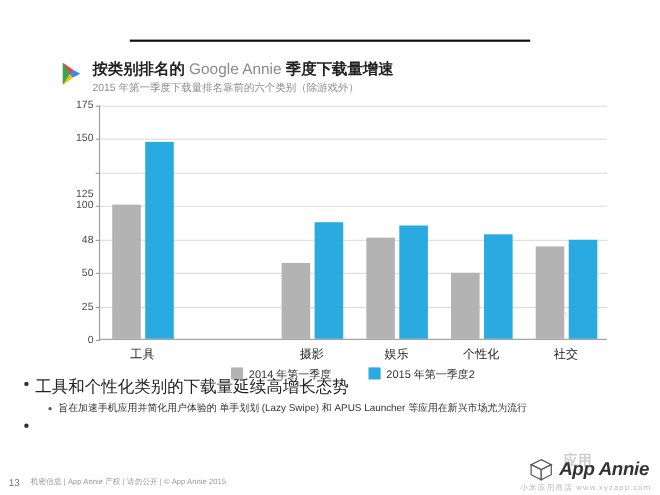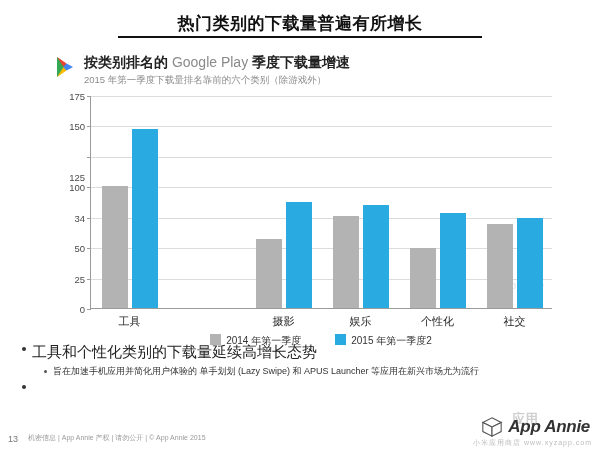--- a/index.html
+++ b/index.html
@@ -243,56 +243,55 @@
     font-size: 13px;
     color: #cfcfcf;
     font-weight: bold;
   }
 </style>
 </head>
 <body>
 
 <div class="slide">
 
-  <div class="title">热门类别的下载量普遍有所增长</div>
   <div class="title-rule"></div>
 
   <div class="card">
 
     <div class="card-head">
       <svg class="gp-icon" viewBox="0 0 20 22">
         <path d="M1 1 L14 11 L1 21 Z" fill="#34a853"></path>
         <path d="M1 1 L14 11 L8 11 Z" fill="#ea4335" opacity="0"></path>
         <path d="M1 1 L10.5 7.5 L7.5 11 Z" fill="#ea4335"></path>
         <path d="M1 21 L10.5 14.5 L7.5 11 Z" fill="#fbbc05"></path>
         <path d="M10.5 7.5 L17 11 L10.5 14.5 L7.5 11 Z" fill="#4285f4"></path>
       </svg>
       <div class="head-line1">
         <b>按类别排名的</b>
-        <span class="gp">Google Play</span>
+        <span class="gp">Google Annie</span>
         <b>季度下载量增速</b>
       </div>
       <div class="head-line2">2015 年第一季度下载量排名靠前的六个类别（除游戏外）</div>
     </div>
 
     <div class="plot" id="plot">
       <div class="watermark">
         <span>App Annie</span>
       </div>
     <div class="gridline" style="top: 213px; background: transparent;"></div>
         <div class="ytick" style="top: 213px;">0</div>
         <div class="tickmark" style="top: 213px;"></div>
         <div class="gridline" style="top: 182.571px;"></div>
         <div class="ytick" style="top: 182.571px;">25</div>
         <div class="tickmark" style="top: 182.571px;"></div>
         <div class="gridline" style="top: 152.143px;"></div>
         <div class="ytick" style="top: 152.143px;">50</div>
         <div class="tickmark" style="top: 152.143px;"></div>
         <div class="gridline" style="top: 121.714px;"></div>
-        <div class="ytick" style="top: 121.714px;">34</div>
+        <div class="ytick" style="top: 121.714px;">48</div>
         <div class="tickmark" style="top: 121.714px;"></div>
         <div class="gridline" style="top: 91.2857px;"></div>
         <div class="ytick" style="top: 91.2857px;">100</div>
         <div class="tickmark" style="top: 91.2857px;"></div>
         <div class="gridline" style="top: 60.8571px;"></div>
         <div class="ytick" style="top: 60.8571px; margin-top: 20px;">125</div>
         <div class="tickmark" style="top: 60.8571px;"></div>
         <div class="gridline" style="top: 30.4286px;"></div>
         <div class="ytick" style="top: 30.4286px;">150</div>
         <div class="tickmark" style="top: 30.4286px;"></div>

